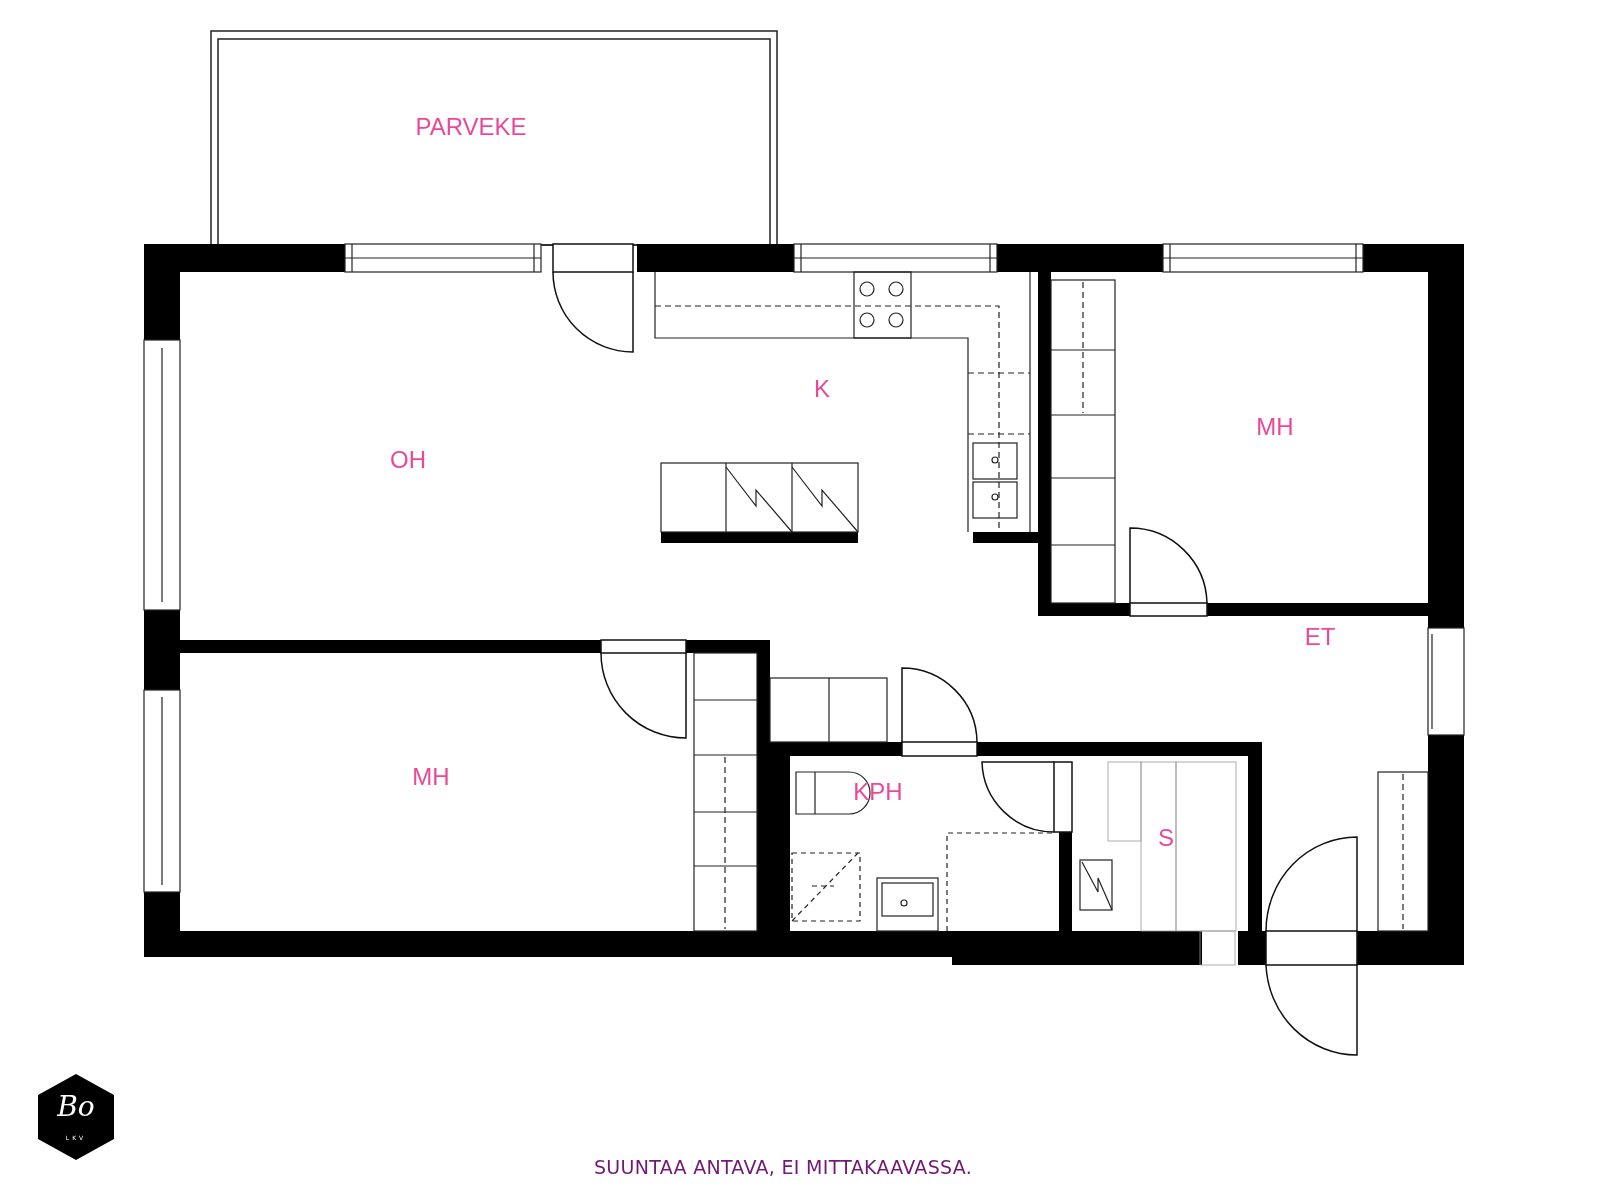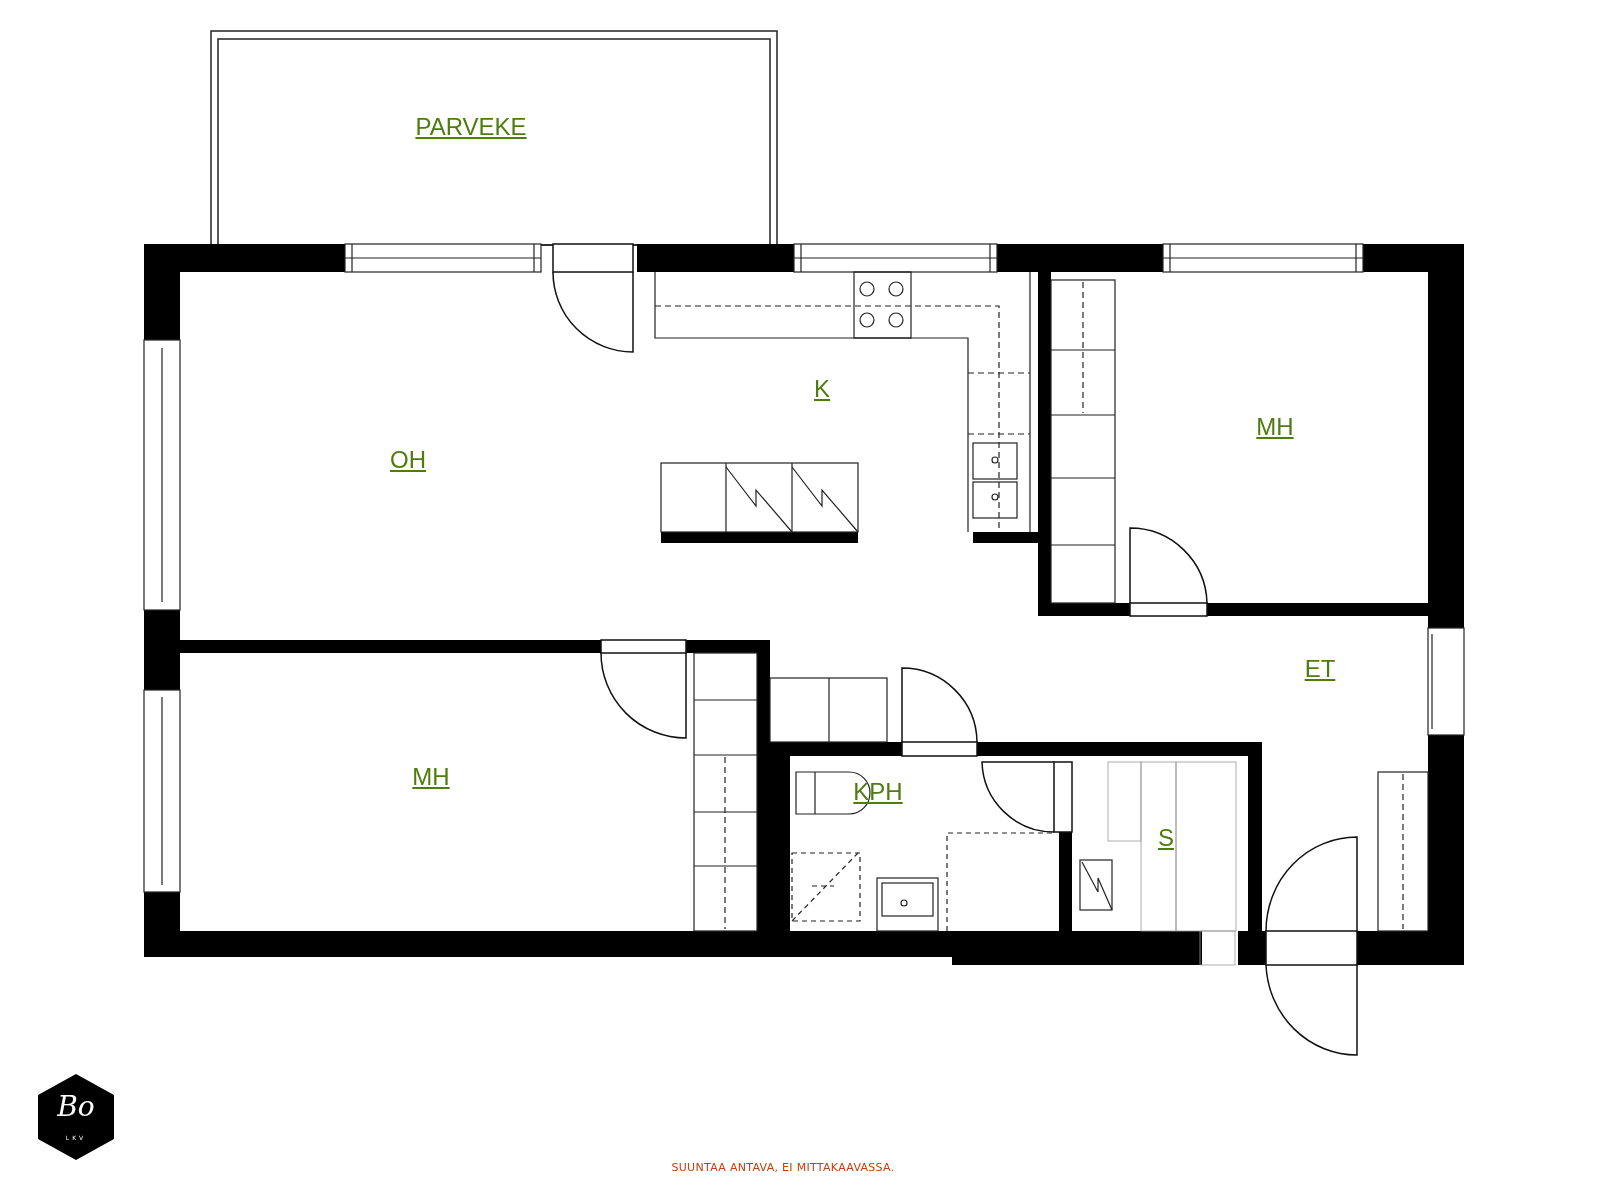--- a/index.html
+++ b/index.html
@@ -1,19 +1,19 @@
 <!DOCTYPE html>
 <html><head>
 <meta charset="utf-8">
 <style>
   html, body { margin: 0; padding: 0; background: #ffffff; }
   body { width: 1600px; height: 1200px; position: relative; overflow: hidden; font-family: "Liberation Sans", sans-serif; }
   svg#plan { position: absolute; left: 0; top: 0; }
-  .room-label { position: absolute; font-family: "Liberation Sans", sans-serif; font-size: 24px; color: #4d7c0f; transform: translate(-50%, -50%); white-space: nowrap; text-decoration: underline; }
-  .footer-note { position: absolute; left: 783px; top: 1167px; transform: translate(-50%, -50%); font-family: "DejaVu Sans", sans-serif; font-size: 11px; color: #c2410c; letter-spacing: 0.3px; }
+  .room-label { position: absolute; font-family: "Liberation Sans", sans-serif; font-size: 24px; color: #ec4899; transform: translate(-50%, -50%); white-space: nowrap; }
+  .footer-note { position: absolute; left: 783px; top: 1167px; transform: translate(-50%, -50%); font-family: "DejaVu Sans", sans-serif; font-size: 19px; color: #701a75; letter-spacing: 0.3px; }
   .logo { position: absolute; left: 38px; top: 1074px; width: 76px; height: 86px; }
   .logo-text { position: absolute; left: 0; top: 16px; width: 76px; text-align: center; color: #fff; font-family: "DejaVu Serif", serif; font-style: italic; font-size: 28px; }
   .logo-sub { position: absolute; left: 0; top: 60px; width: 76px; text-align: center; color: #fff; font-family: "DejaVu Sans", sans-serif; font-size: 6px; letter-spacing: 3px; }
 </style>
 </head>
 <body>
 
 <svg id="plan" width="1600" height="1200" viewBox="0 0 1600 1200" xmlns="http://www.w3.org/2000/svg">
   <g fill="none" stroke="#222" stroke-width="1.5">
     <rect x="211" y="31" width="566" height="214"></rect>
@@ -154,21 +154,21 @@
     <rect x="1176" y="762" width="60" height="169"></rect>
     <rect x="1200" y="931" width="35" height="34"></rect>
   </g>
 </svg>
 
 <div class="room-label" style="left:471px;top:127px">PARVEKE</div>
 <div class="room-label" style="left:408px;top:460px">OH</div>
 <div class="room-label" style="left:822px;top:389px">K</div>
 <div class="room-label" style="left:1275px;top:427px">MH</div>
 <div class="room-label" style="left:431px;top:777px">MH</div>
-<div class="room-label" style="left:1320px;top:669px">ET</div>
+<div class="room-label" style="left:1320px;top:637px">ET</div>
 <div class="room-label" style="left:878px;top:792px">KPH</div>
 <div class="room-label" style="left:1166px;top:838px">S</div>
 
 <div class="logo">
   <svg width="76" height="86" viewBox="0 0 76 86">
     <polygon points="38,0 76,21 76,65 38,86 0,65 0,21" fill="#000"></polygon>
   </svg>
   <div class="logo-text">Bo</div>
   <div class="logo-sub">LKV</div>
 </div>

